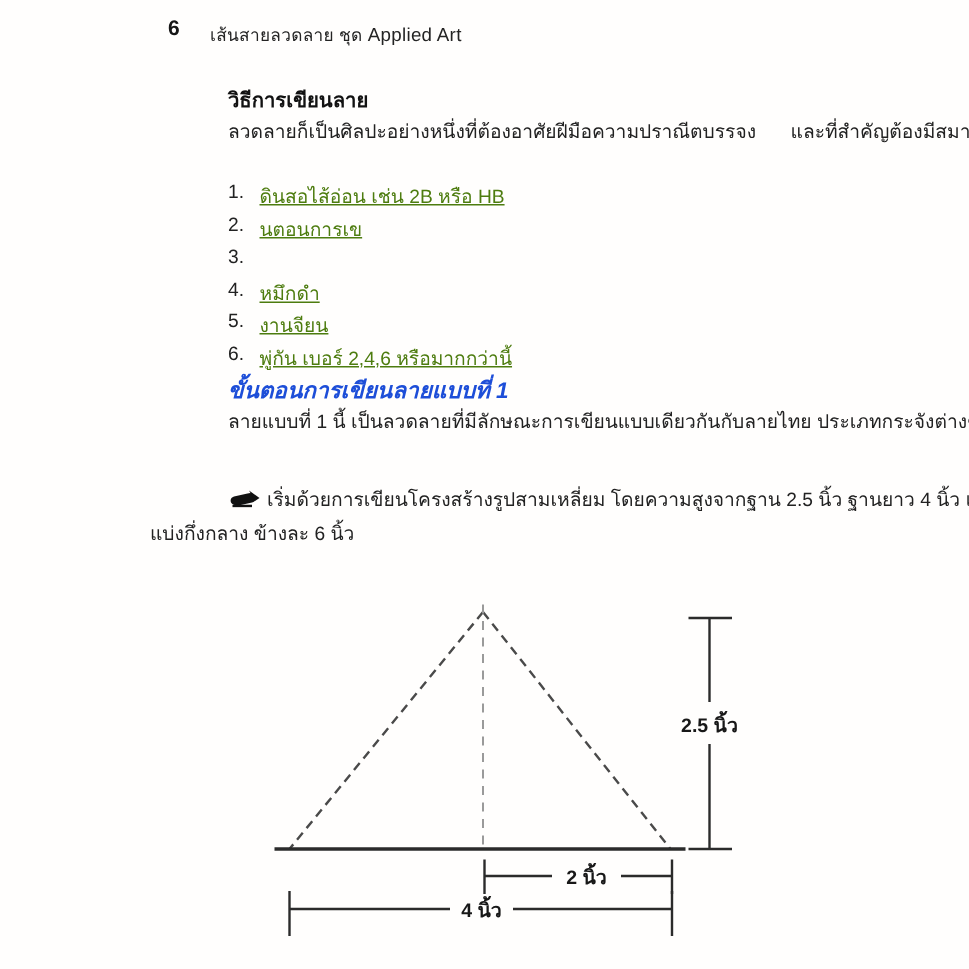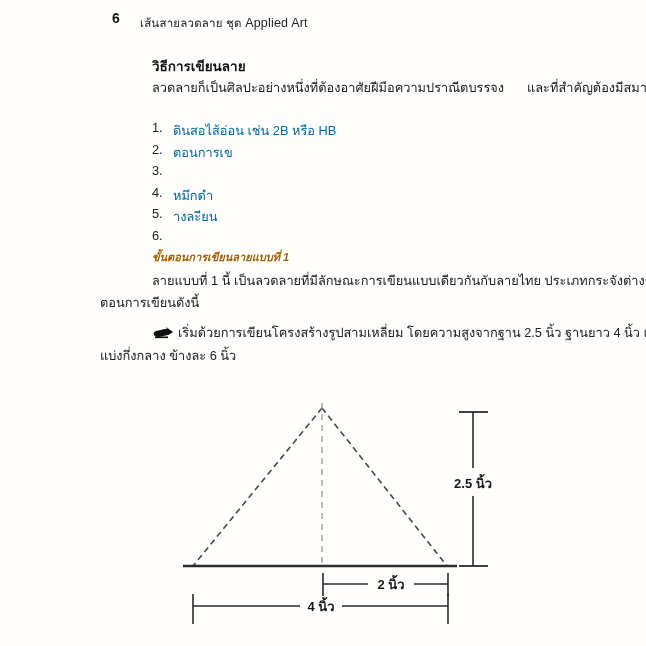--- a/index.html
+++ b/index.html
@@ -7,31 +7,31 @@
   body { font-family:"Liberation Sans","DejaVu Sans",sans-serif; color:#1c1c1c; }
   .page { position:relative; width:646px; height:646px; background:#fffefd; overflow:hidden; }
 
   .abs { position:absolute; white-space:nowrap; }
 
   .page-num { left:112px; top:10px; font-size:14px; font-weight:bold; color:#161616; }
   .book-title { left:140px; top:14px; font-size:11.5px; color:#242424; letter-spacing:0.2px; }
   .book-title .latin { font-size:12.5px; }
 
   .h-bold { font-size:13.5px; font-weight:bold; color:#121212; }
-  .h-bold-italic { font-size:11px; font-weight:bold; font-style:italic; color:#a16207; }
+  .h-bold-italic { font-size:15px; font-weight:bold; font-style:italic; color:#1d4ed8; }
   .body-line { font-size:12.8px; color:#222; }
 
   .sec1-h   { left:152px; top:55px; }
   .p1l1     { left:152px; top:77px; }
   .p1l1 .gap { display:inline-block; width:23px; }
   .p1l2     { left:100px; top:99px; }
 
   .list-item { position:absolute; left:152px; display:flex; }
   .li-num  { display:inline-block; width:21px; font-size:12.8px; color:#222; }
-  .li-text { font-size:12.8px; color:#0369a1; }
+  .li-text { font-size:12.8px; color:#4d7c0f;text-decoration:underline; }
   .li-0 { top:120px; } .li-1 { top:142px; } .li-2 { top:163px; }
   .li-3 { top:185px; } .li-4 { top:206px; } .li-5 { top:228px; }
 
   .sec2-h   { left:152px; top:248px; }
   .p2l1     { left:152px; top:270px; }
   .p2l2     { left:100px; top:292px; }
 
   .step-row { left:152px; top:322px; display:flex; align-items:center; }
   .step-icon { width:22px; height:14px; margin-right:4px; }
   .stepl2   { left:100px; top:345px; }
@@ -55,40 +55,40 @@
   <div class="abs body-line p1l1">
     <span>ลวดลายก็เป็นศิลปะอย่างหนึ่งที่ต้องอาศัยฝีมือความปราณีตบรรจง</span><span class="gap"></span><span>และที่สำคัญต้องมีสมาธิ</span>
   </div>
 
   <div class="list-item li-0">
     <span class="li-num">1.</span>
     <span class="li-text">ดินสอไส้อ่อน เช่น 2B หรือ HB</span>
   </div>
   <div class="list-item li-1">
     <span class="li-num">2.</span>
-    <span class="li-text">ตอนการเข</span>
+    <span class="li-text">นตอนการเข</span>
   </div>
   <div class="list-item li-2">
     <span class="li-num">3.</span>
   </div>
   <div class="list-item li-3">
     <span class="li-num">4.</span>
     <span class="li-text">หมึกดำ</span>
   </div>
   <div class="list-item li-4">
     <span class="li-num">5.</span>
-    <span class="li-text">างละียน</span>
+    <span class="li-text">งานจียน</span>
   </div>
   <div class="list-item li-5">
     <span class="li-num">6.</span>
+    <span class="li-text">พู่กัน เบอร์ 2,4,6 หรือมากกว่านี้</span>
   </div>
 
   <div class="abs h-bold-italic sec2-h">ขั้นตอนการเขียนลายแบบที่ 1</div>
   <div class="abs body-line p2l1">ลายแบบที่ 1 นี้ เป็นลวดลายที่มีลักษณะการเขียนแบบเดียวกันกับลายไทย ประเภทกระจังต่างๆ โดยมี  ขั้น</div>
-  <div class="abs body-line p2l2">ตอนการเขียนดังนี้</div>
 
   <div class="abs step-row">
     <svg class="step-icon" viewBox="0 0 22 14" aria-hidden="true">
       <path d="M2 9 Q1 6 4 5 L13 3 Q16 2 17 4 L18 6 Q19 8 16 9 L7 11 Q3 11 2 9 Z" fill="#111"></path>
       <path d="M14 1 L21 6 L18 8 Z" fill="#111"></path>
       <rect x="3" y="10.5" width="13" height="1.6" fill="#111"></rect>
     </svg>
     <span class="body-line">เริ่มด้วยการเขียนโครงสร้างรูปสามเหลี่ยม โดยความสูงจากฐาน 2.5 นิ้ว ฐานยาว 4 นิ้ว และลากเส้น</span>
   </div>
   <div class="abs body-line stepl2">แบ่งกึ่งกลาง ข้างละ 6 นิ้ว</div>

